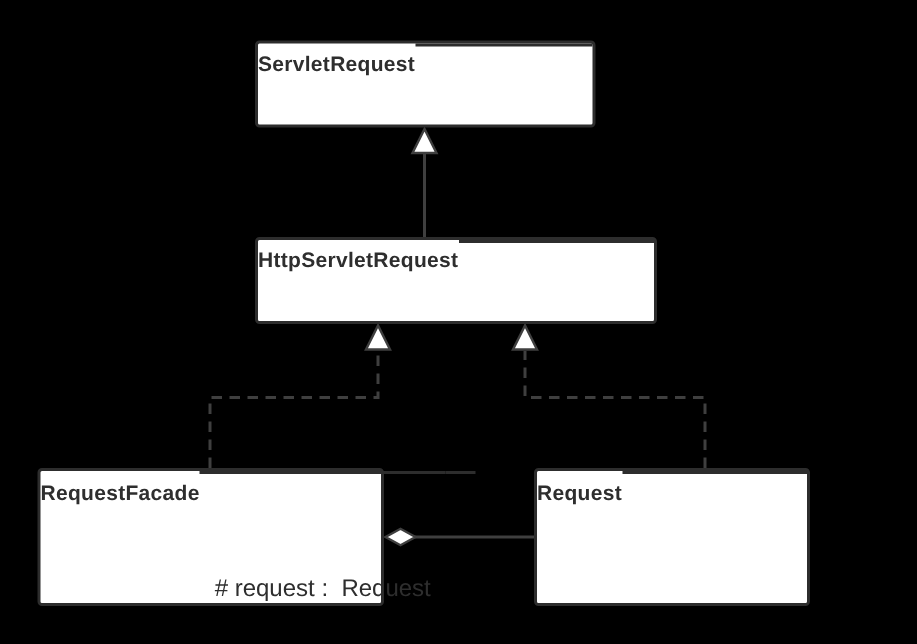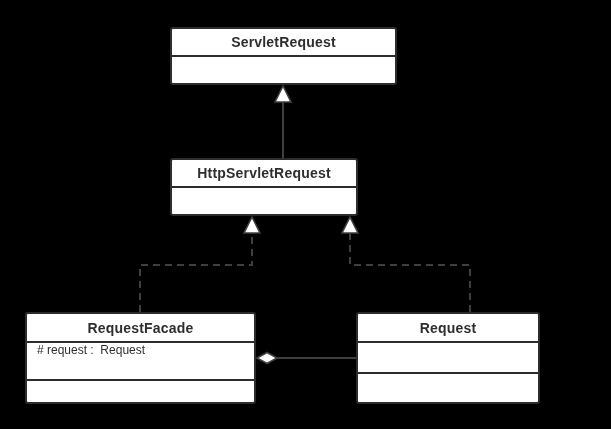--- a/index.html
+++ b/index.html
@@ -22,35 +22,34 @@
   .edge-dashed{stroke-dasharray:7 5;}
   .arrowhead{fill:var(--node-fill);stroke:var(--connector);stroke-width:1.6;}
   .diamond{fill:var(--node-fill);stroke:var(--connector);stroke-width:1.6;}
   .uml-class{
     position:absolute;
     background:var(--node-fill);
     border:2px solid var(--node-border);
     border-radius:3px;
     box-sizing:border-box;
     display:flex;
-    flex-direction:column;
     color:var(--text);
   }
   .uml-title{
     flex:0 0 auto;
     display:flex;align-items:center;justify-content:center;
     font-weight:bold;
     font-size:14px;
     letter-spacing:0.2px;
   }
   .uml-compartment{
     flex:1 1 auto;
     border-top:2px solid var(--node-border);
-    display:flex;align-items:flex-start;
-    font-size:12px;
+    display:flex;align-items:flex-end;
+    font-size:16px;
     padding:0 10px;
     white-space:pre;
   }
 </style>
 </head>
 <body>
 
 <div id="canvas">
 
   <svg id="edges" viewBox="0 0 611 429" xmlns="http://www.w3.org/2000/svg">
@@ -74,21 +73,21 @@
       <line class="edge-line" x1="275" y1="358" x2="356" y2="358"></line>
       <polygon class="diamond" points="257,358 267,352.5 277,358 267,363.5"></polygon>
     </g>
   </svg>
 
   <div class="uml-class" style="left:170px;top:27px;width:227px;height:58px;">
     <div class="uml-title" style="height:26px;">ServletRequest</div>
     <div class="uml-compartment"></div>
   </div>
 
-  <div class="uml-class" style="left:170px;top:158px;width:188px;height:58px;">
+  <div class="uml-class" style="left:170px;top:158px;width:268px;height:58px;">
     <div class="uml-title" style="height:26px;">HttpServletRequest</div>
     <div class="uml-compartment"></div>
   </div>
 
   <div class="uml-class" style="left:25px;top:312px;width:231px;height:92px;">
     <div class="uml-title" style="height:27px;">RequestFacade</div>
     <div class="uml-compartment">
       <span># request :  Request</span>
     </div>
     <div class="uml-compartment"></div>

